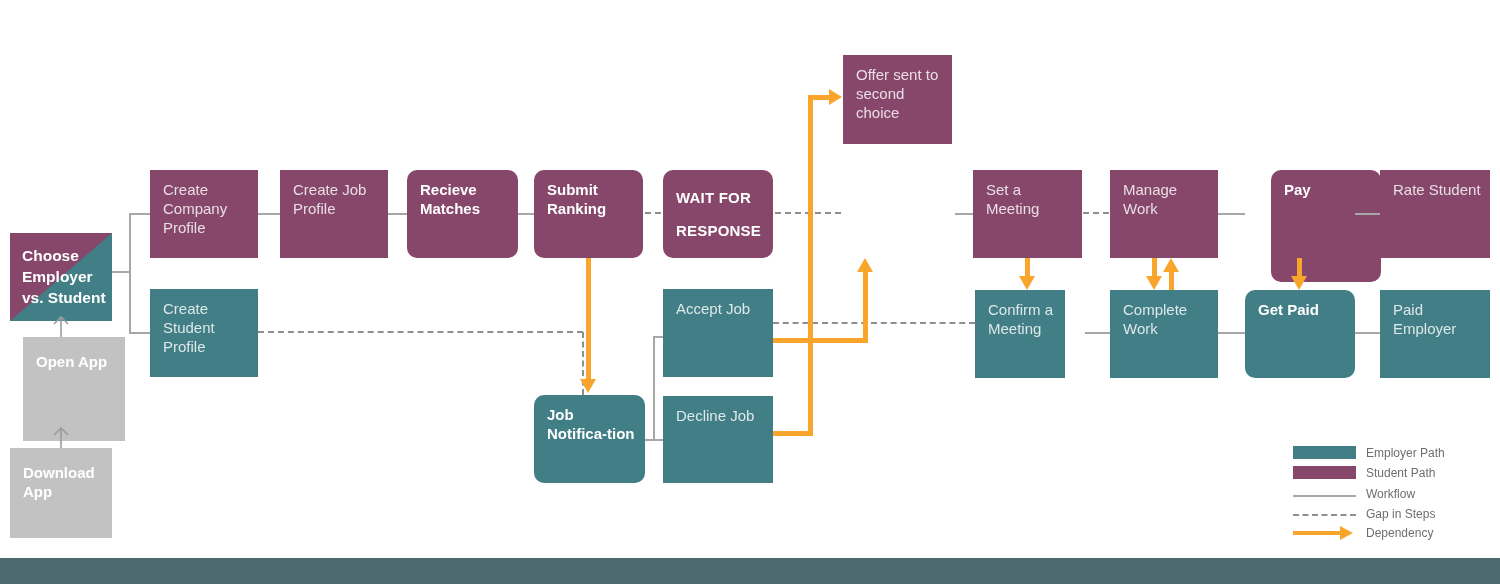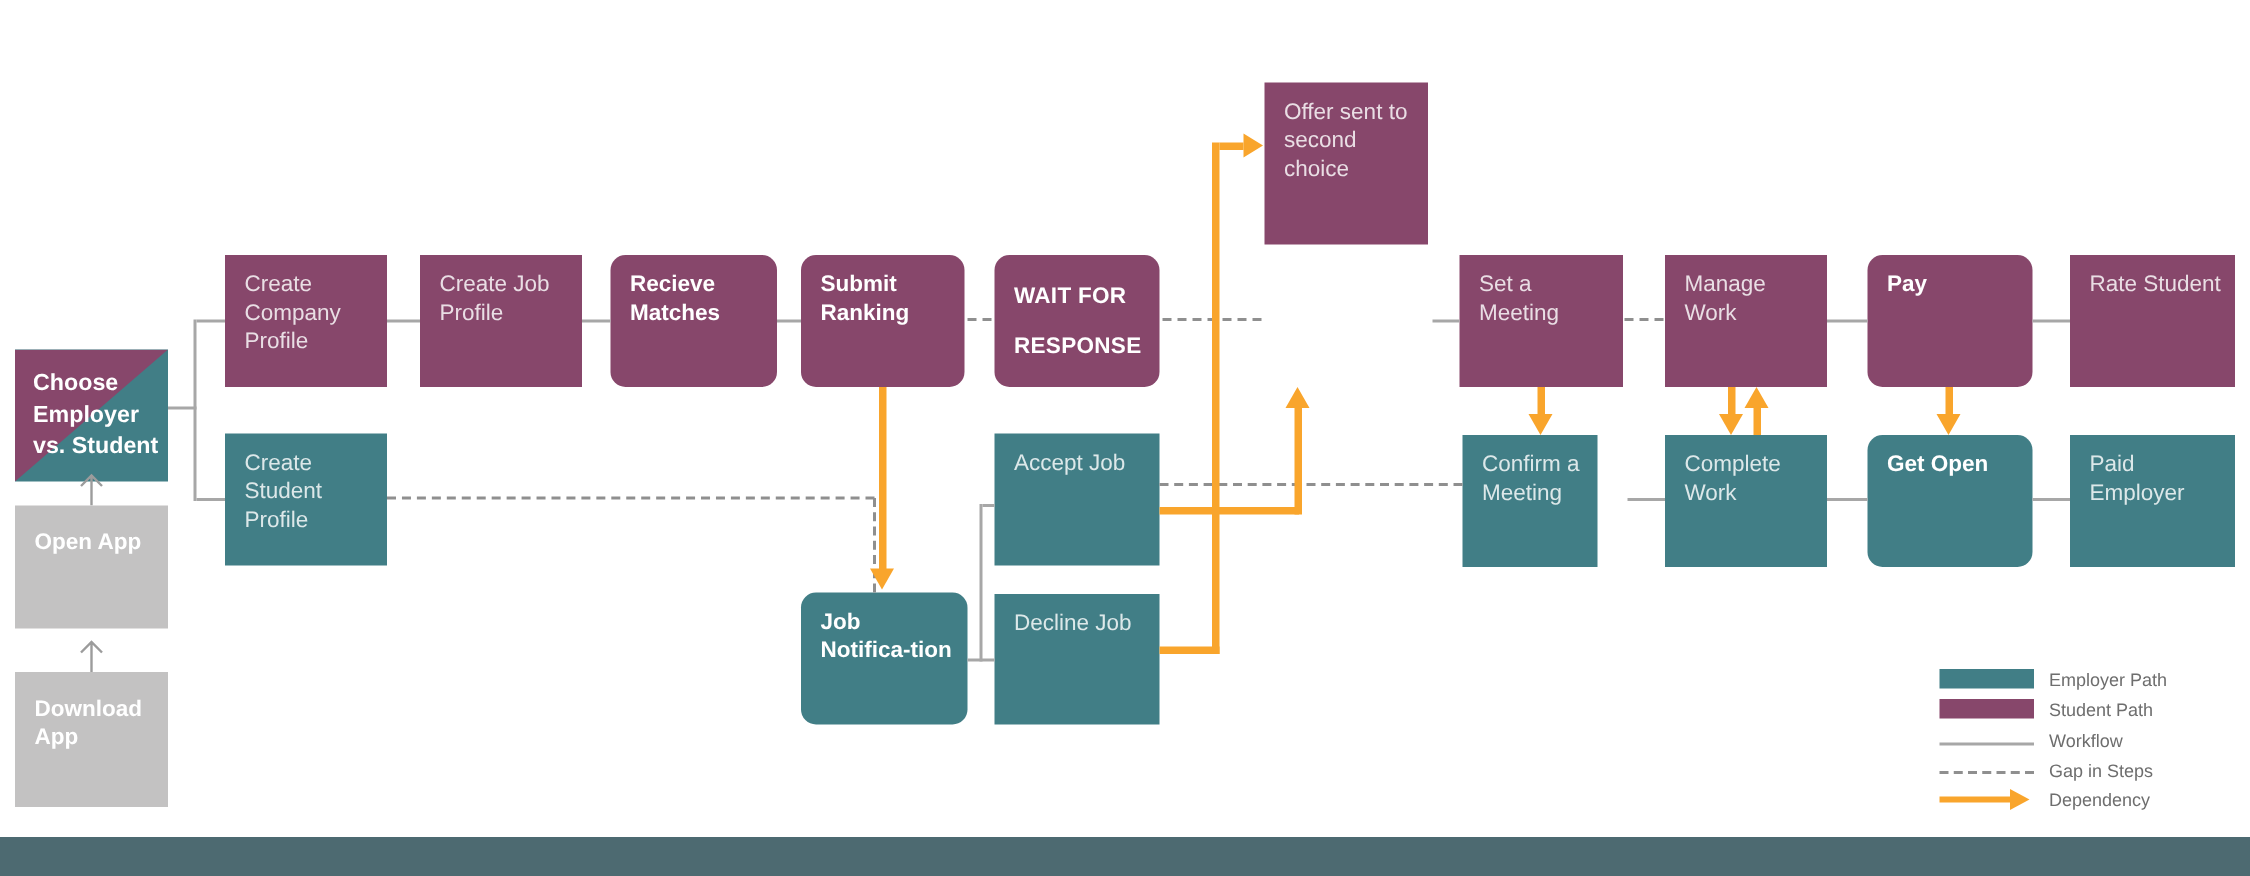--- a/index.html
+++ b/index.html
@@ -59,21 +59,21 @@
   .footer-bar{position:absolute;left:0;top:558px;width:1500px;height:26px;background:var(--footer-bar);}
 </style>
 </head>
 <body>
 
 <div class="canvas">
 
   <div class="node split" style="left:10px;top:233px;width:102px;height:88px">
     <span class="lbl">Choose Employer vs. Student</span>
   </div>
-  <div class="node gray" style="left:10px;top:337px;width:102px;height:82px">
+  <div class="node gray" style="left:23px;top:337px;width:102px;height:104px">
     <span>Open App</span>
   </div>
   <div class="node gray" style="left:10px;top:448px;width:102px;height:90px">
     <span>Download App</span>
   </div>
 
   <svg class="chevron" style="left:51px;top:313px" width="20" height="24" viewBox="0 0 20 24">
     <path d="M10 4 V24 M3 11 L10 4 L17 11" fill="none" stroke="#9c9c9c" stroke-width="1.6"></path>
   </svg>
   <svg class="chevron" style="left:51px;top:424px" width="20" height="24" viewBox="0 0 20 24">
@@ -94,27 +94,27 @@
   </div>
   <div class="node purple bold wait" style="left:663px;top:170px;width:110px;height:88px">
     <span>WAIT FOR RESPONSE</span>
   </div>
   <div class="node purple" style="left:973px;top:170px;width:109px;height:88px">
     <span>Set a Meeting</span>
   </div>
   <div class="node purple" style="left:1110px;top:170px;width:108px;height:88px">
     <span>Manage Work</span>
   </div>
-  <div class="node purple bold" style="left:1245px;top:170px;width:110px;height:88px">
+  <div class="node purple bold" style="left:1271px;top:170px;width:110px;height:112px">
     <span>Pay</span>
   </div>
   <div class="node purple" style="left:1380px;top:170px;width:110px;height:88px">
     <span>Rate Student</span>
   </div>
-  <div class="node purple" style="left:843px;top:55px;width:109px;height:108px">
+  <div class="node purple" style="left:843px;top:55px;width:109px;height:89px">
     <span>Offer sent to second choice</span>
   </div>
 
   <div class="node teal" style="left:150px;top:289px;width:108px;height:88px">
     <span>Create Student Profile</span>
   </div>
   <div class="node teal bold" style="left:534px;top:395px;width:111px;height:88px">
     <span>Job Notifica-tion</span>
   </div>
   <div class="node teal" style="left:663px;top:289px;width:110px;height:88px">
@@ -123,21 +123,21 @@
   <div class="node teal" style="left:663px;top:396px;width:110px;height:87px">
     <span>Decline Job</span>
   </div>
   <div class="node teal" style="left:975px;top:290px;width:90px;height:88px">
     <span>Confirm a Meeting</span>
   </div>
   <div class="node teal" style="left:1110px;top:290px;width:108px;height:88px">
     <span>Complete Work</span>
   </div>
   <div class="node teal bold" style="left:1245px;top:290px;width:110px;height:88px">
-    <span>Get Open</span>
+    <span>Get Paid</span>
   </div>
   <div class="node teal" style="left:1380px;top:290px;width:110px;height:88px">
     <span>Paid Employer</span>
   </div>
 
   <div class="wline" style="left:258px;top:213px;width:22px"></div>
   <div class="wline" style="left:388px;top:213px;width:19px"></div>
   <div class="wline" style="left:518px;top:213px;width:16px"></div>
   <div class="wline" style="left:955px;top:213px;width:18px"></div>
   <div class="wline" style="left:1218px;top:213px;width:27px"></div>

